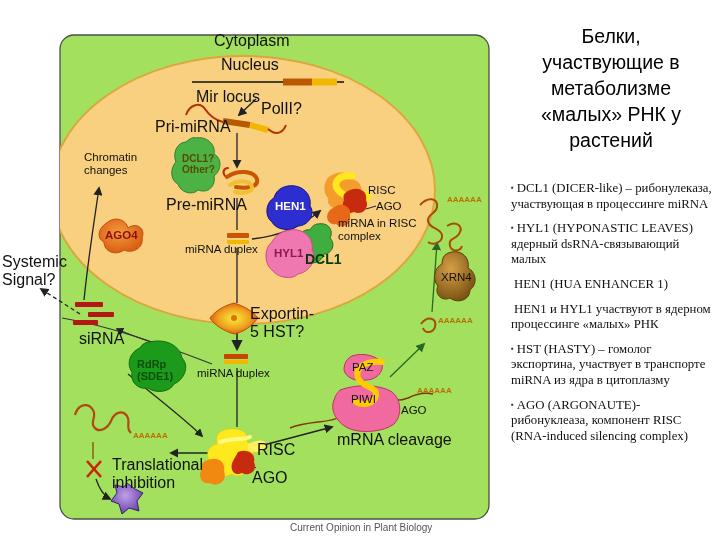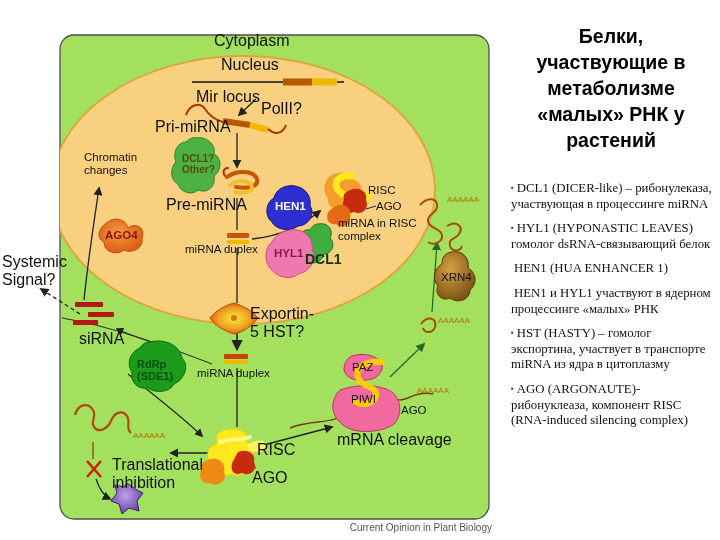--- a/index.html
+++ b/index.html
@@ -8,25 +8,25 @@
   svg{position:absolute;left:0;top:0;}
   .lbl{position:absolute;font:11.5px "Liberation Sans",sans-serif;color:#111;line-height:1.12;z-index:5;}
   .b{font-weight:bold;}
   .c12{font-size:16px;}
   .white{color:#fff;}
   .maroon{color:#8b1a4a;text-align:center;}
   .dkgreen{color:#0a4f0a;}
   .vdkgreen{color:#083808;}
   .olive{color:#5a4a00;font-size:10px;font-weight:bold;}
   .dkred{color:#8b1010;}
-  .polya{font-size:8px;font-weight:normal;color:#b87000;}
-  .credit{position:absolute;left:290px;top:522px;width:202px;text-align:right;
+  .polya{font-size:8px;font-weight:bold;color:#b87000;}
+  .credit{position:absolute;left:290px;top:522px;width:202px;
           font:10px "Liberation Sans",sans-serif;color:#555;z-index:5;}
   .title{position:absolute;left:506px;top:24px;width:210px;text-align:center;
-         font-weight:bold;font-size:19.5px;line-height:1.33;color:#000;z-index:5;}
+         font-weight:normal;font-size:19.5px;line-height:1.33;color:#000;z-index:5;}
   .bullets{position:absolute;left:511px;top:181px;width:206px;z-index:5;
            font-family:"Liberation Serif",serif;font-size:12.8px;line-height:1.22;color:#111;}
   .bullet-item{margin-bottom:9px;}
   .sq{font-size:8px;vertical-align:2px;margin-right:3px;color:#333;}
 </style>
 </head>
 <body>
 
 <div class="stage">
 
@@ -218,20 +218,20 @@
 <div class="title">
   <div>Белки,</div>
   <div>участвующие в</div>
   <div>метаболизме</div>
   <div>«малых» РНК у</div>
   <div>растений</div>
 </div>
 
 <div class="bullets">
   <div class="bullet-item"><span class="sq">▪</span><span>DCL1 (DICER-like) – рибонулеказа, участвующая в процессинге miRNA</span></div>
-  <div class="bullet-item"><span class="sq">▪</span><span>HYL1 (HYPONASTIC LEAVES) гомолог dsRNA-связывающий белок</span></div>
+  <div class="bullet-item"><span class="sq">▪</span><span>HYL1 (HYPONASTIC LEAVES) ядерный dsRNA-связывающий малых</span></div>
   <div class="bullet-item"><span class="sq"></span><span>HEN1 (HUA ENHANCER 1)</span></div>
   <div class="bullet-item"><span class="sq"></span><span>HEN1 и HYL1 участвуют в ядерном процессинге «малых» РНК</span></div>
   <div class="bullet-item"><span class="sq">▪</span><span>HST (HASTY) – гомолог экспортина, участвует в транспорте miRNA из ядра в цитоплазму</span></div>
   <div class="bullet-item"><span class="sq">▪</span><span>AGO (ARGONAUTE)- рибонуклеаза, компонент RISC (RNA-induced silencing complex)</span></div>
 </div>
 
 </div>
 
 </body></html>

